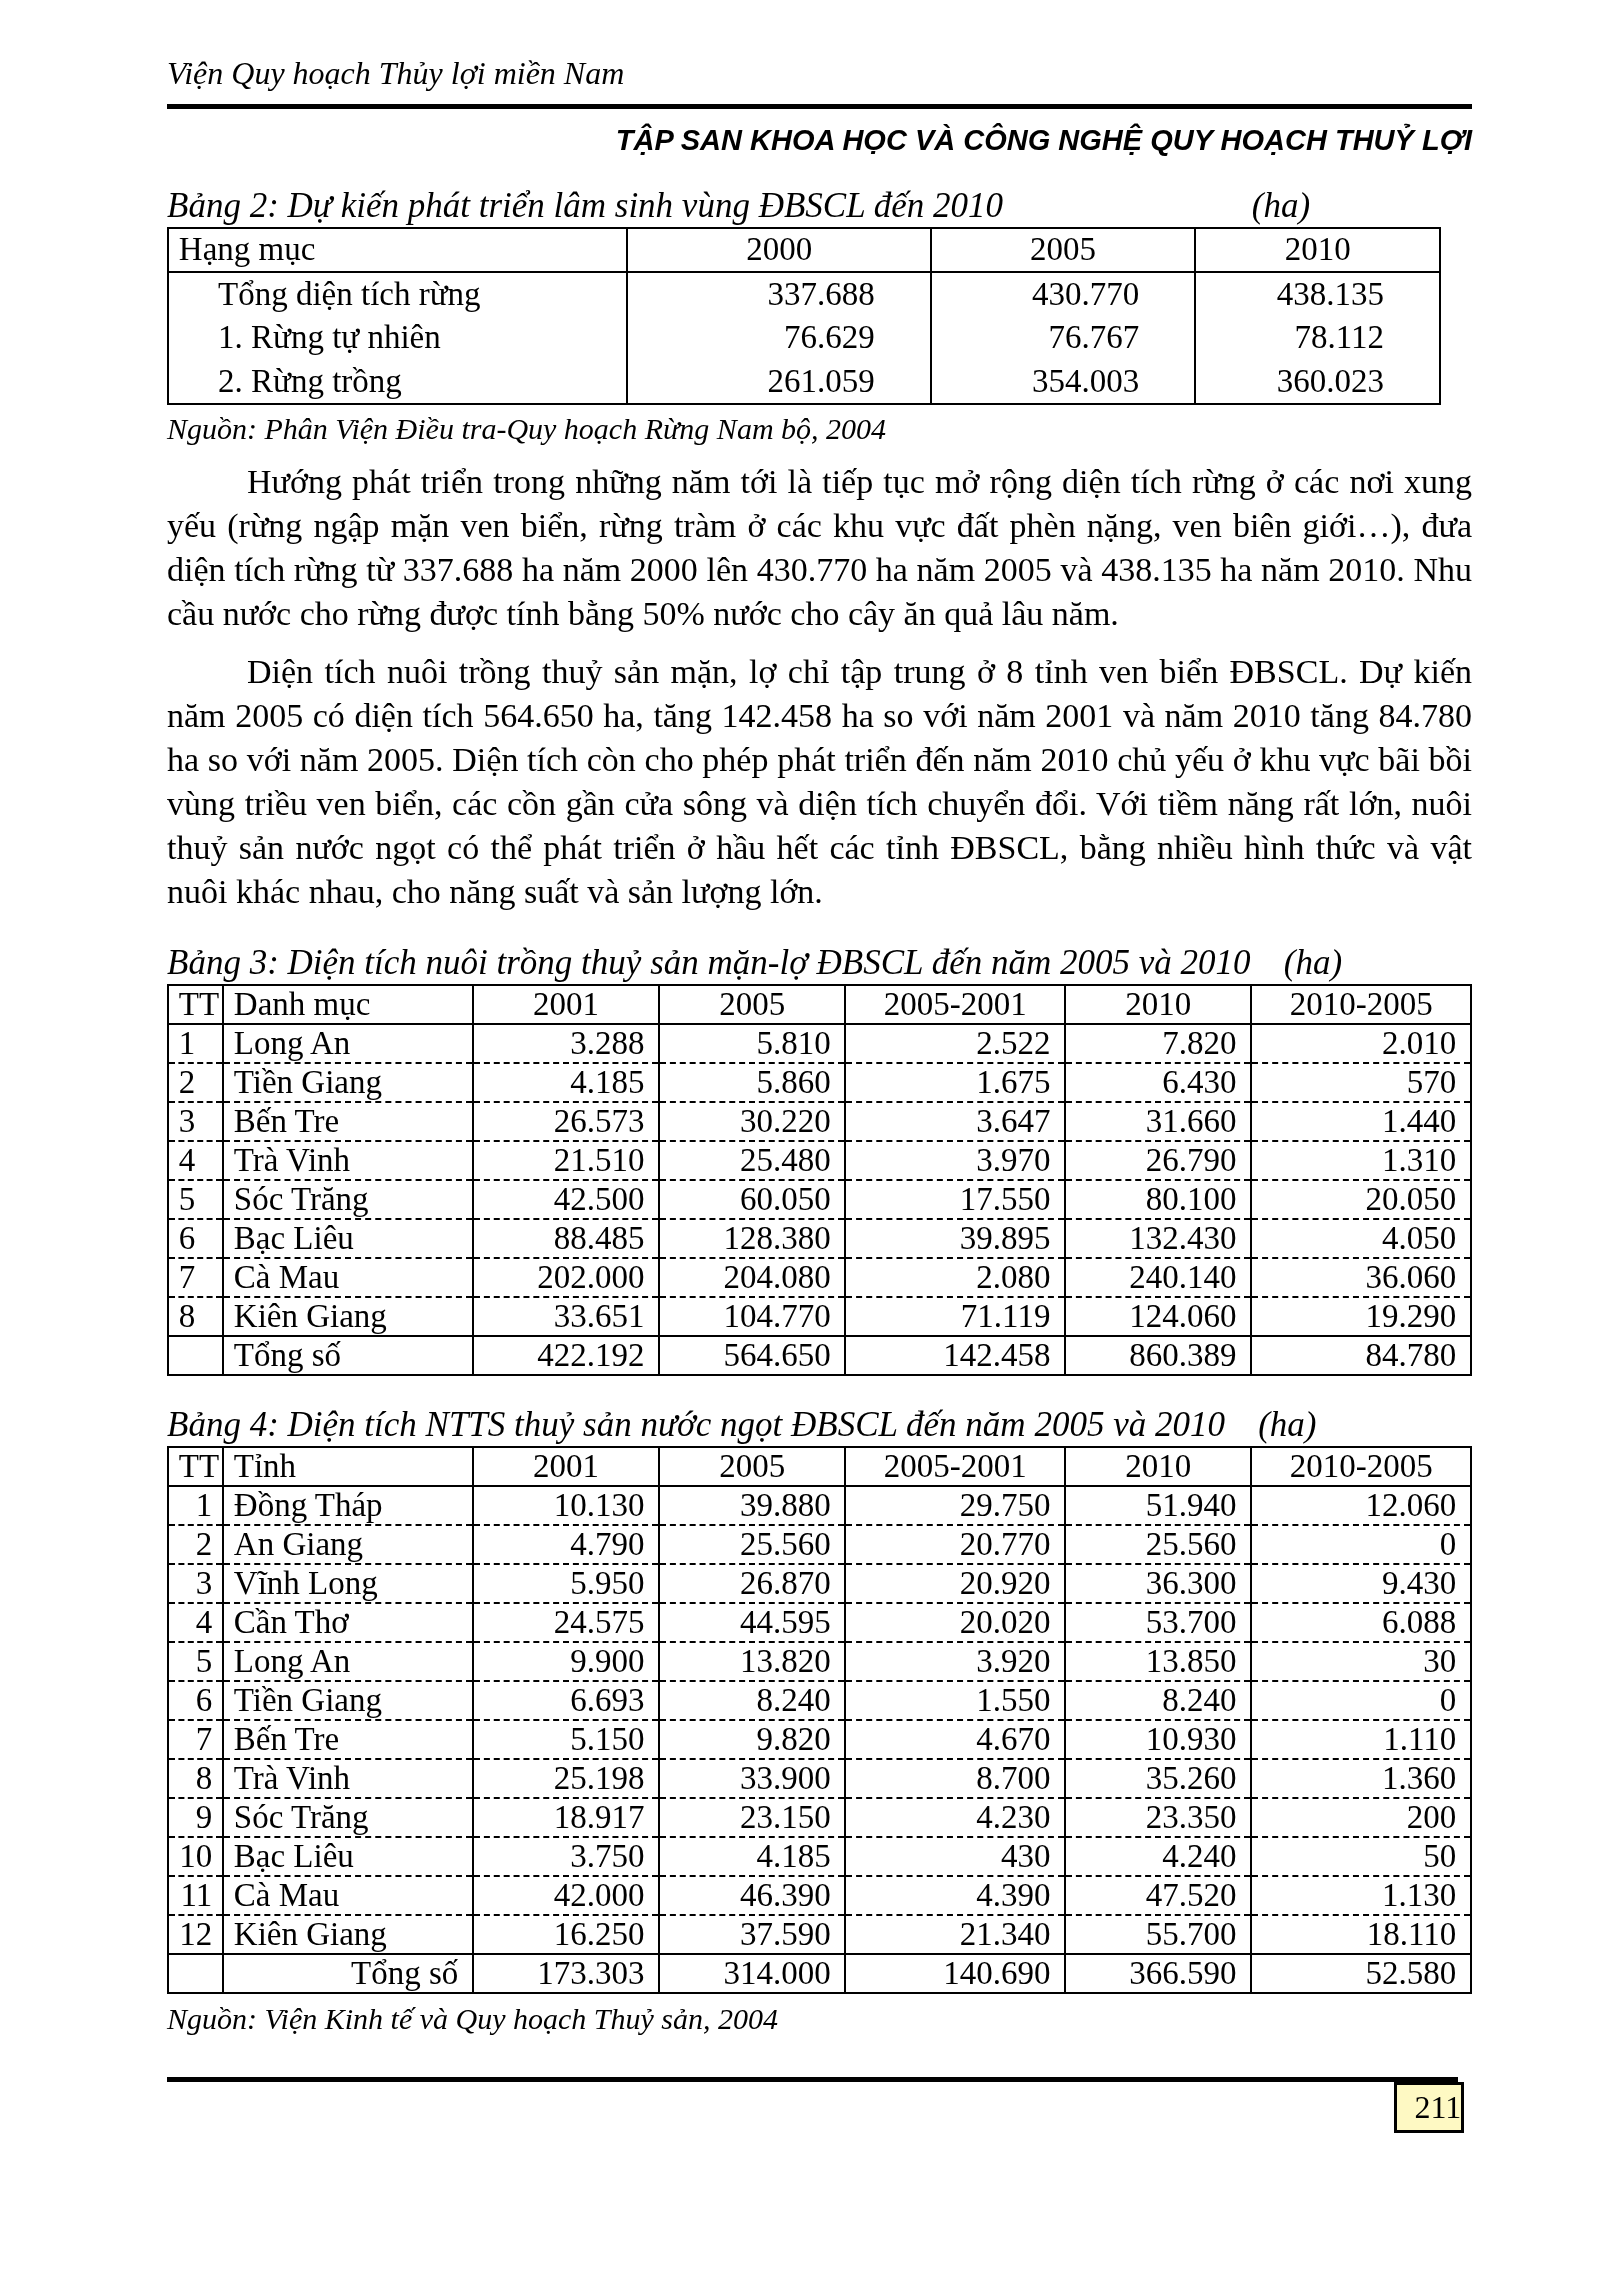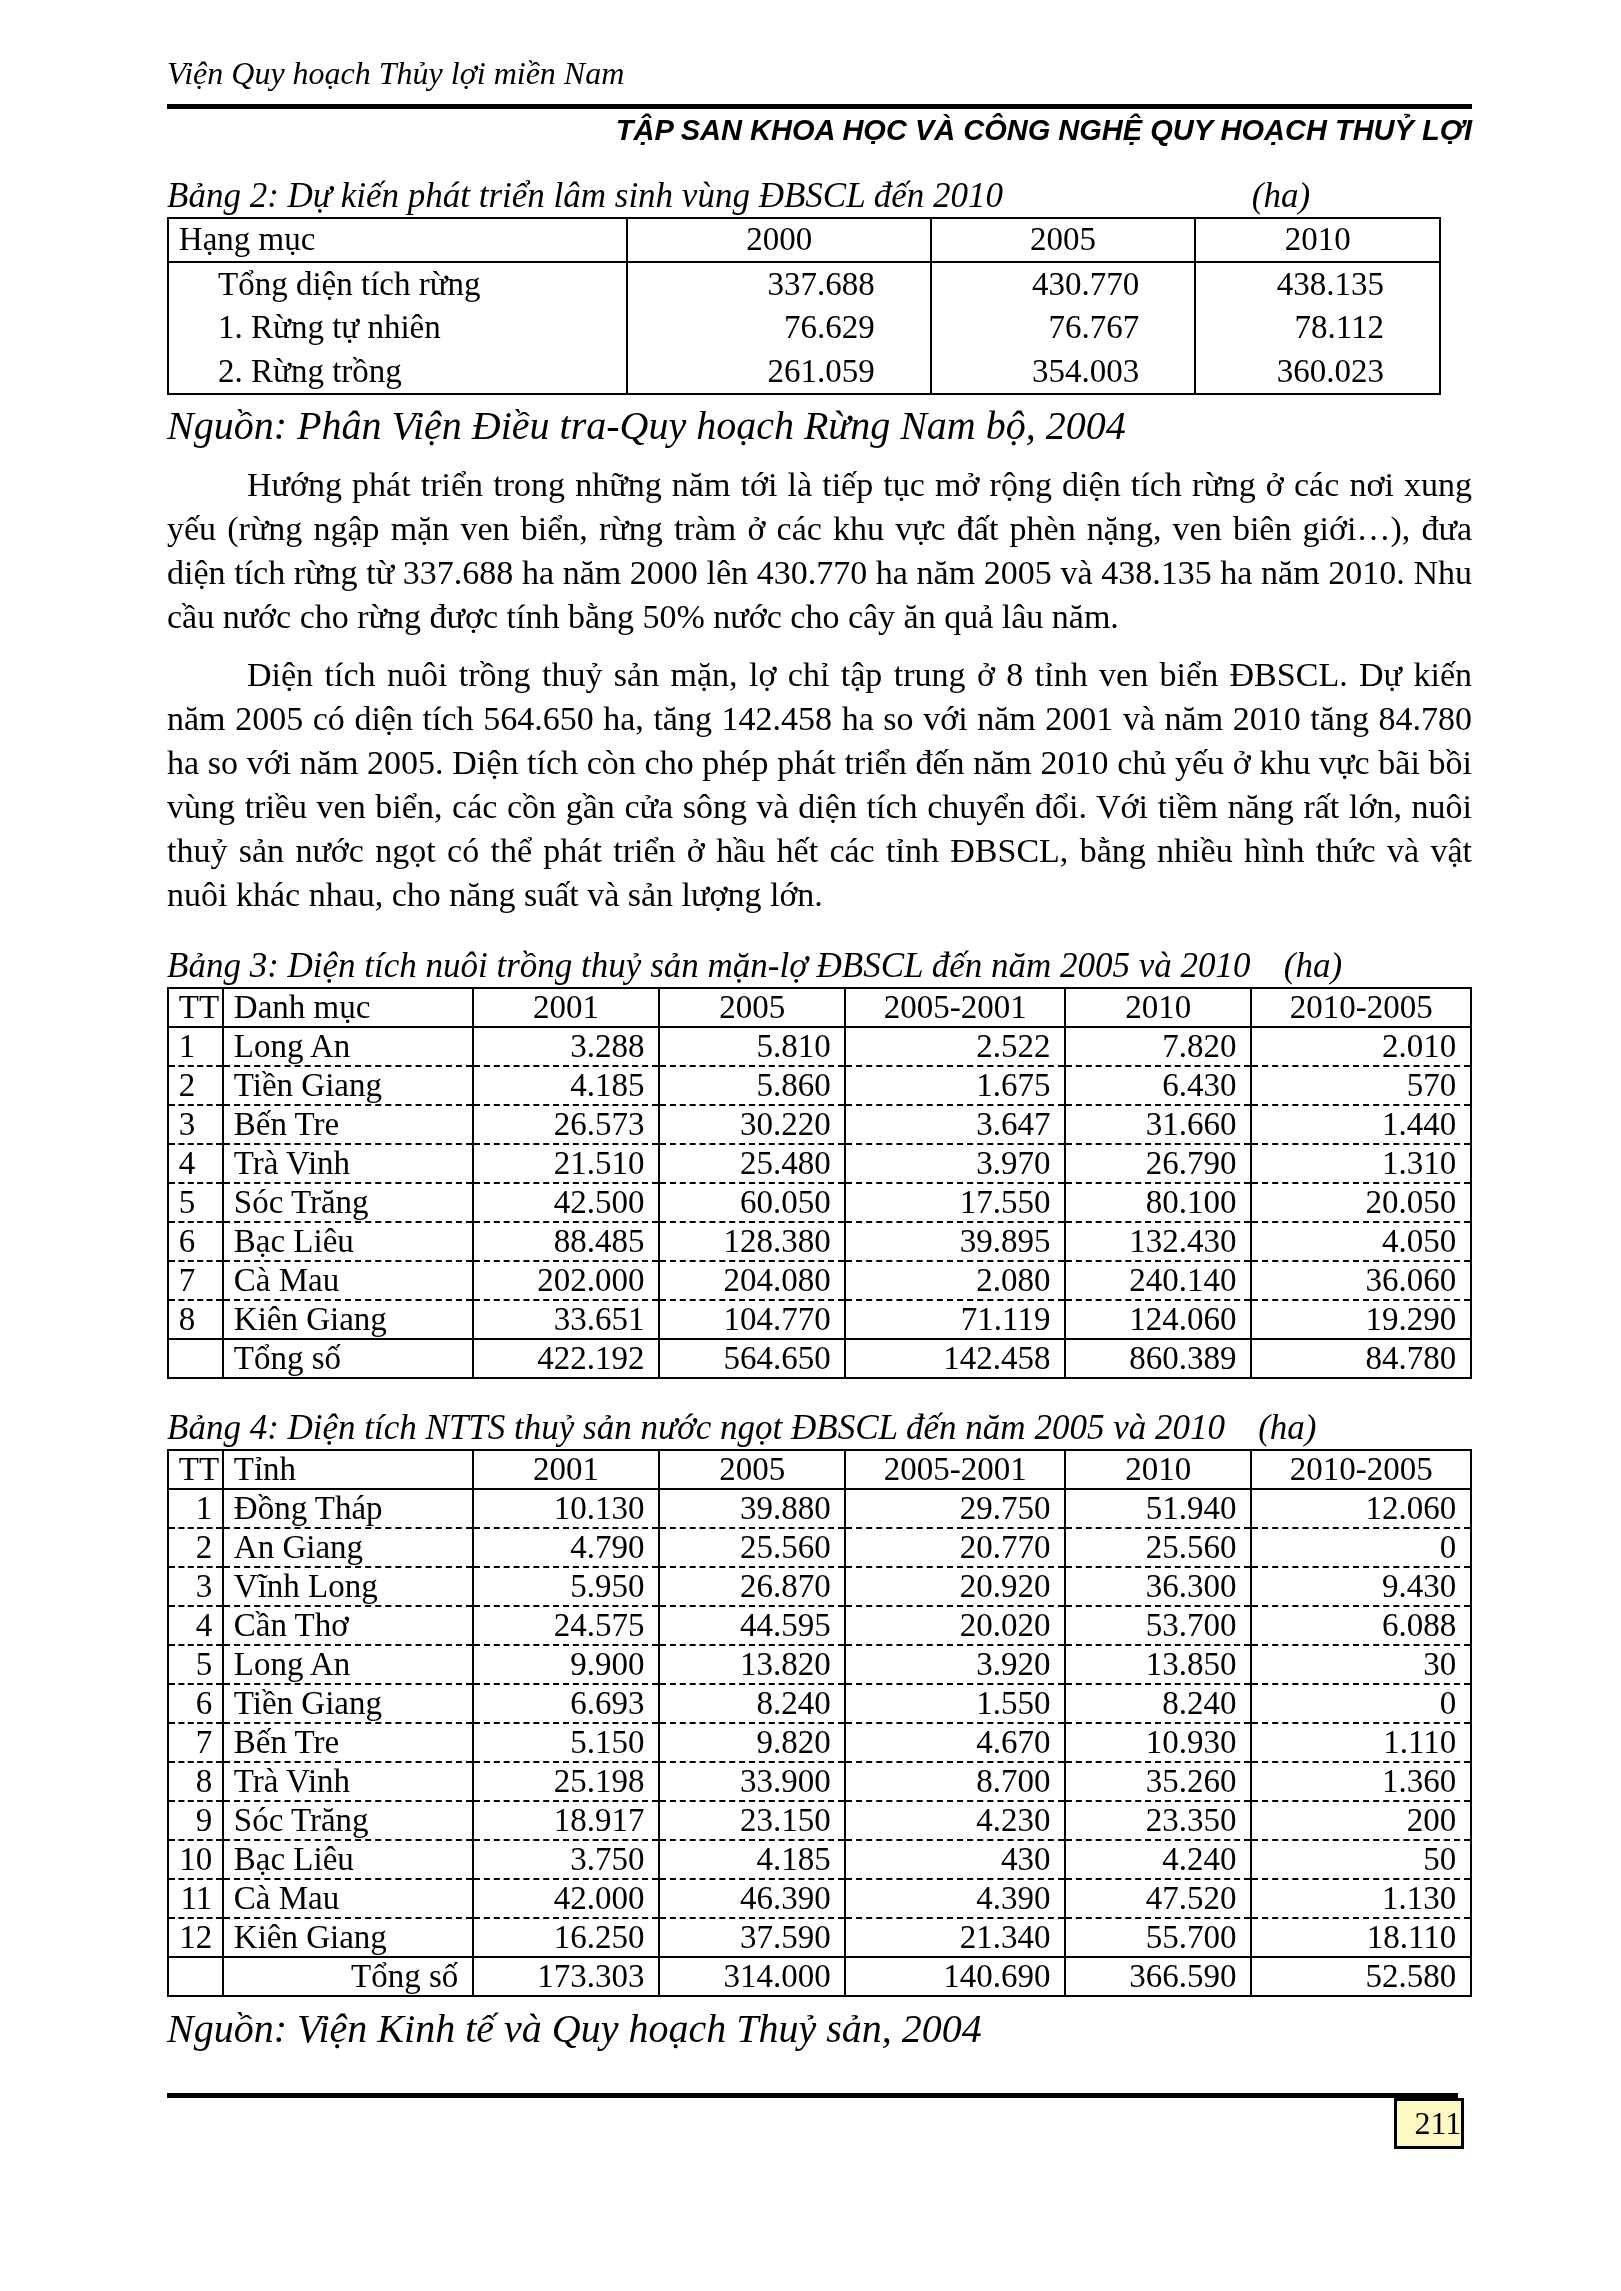--- a/index.html
+++ b/index.html
@@ -10,28 +10,28 @@
     font-family:"Liberation Serif", serif;
   }
   .page { position:absolute; inset:0; padding:55px 149px 0 167px; }
 
   
   .institute { font-style:italic; font-size:32px; }
   .header-rule { height:4.9px; background:#000; margin-top:11.8px; }
   .journal {
     font-family:"Liberation Sans", sans-serif;
     font-weight:bold; font-style:italic;
-    font-size:29px; text-align:right; margin-top:5px;
+    font-size:29px; text-align:right; margin-top:15px;
   }
 
   
   .caption { font-style:italic; font-size:35px; margin-top:29px; white-space:nowrap; }
   .unit2 { margin-left:240px; }
   .unit-sm { margin-left:24.5px; }
-  .source { font-style:italic; font-size:40px; margin-top:7.8px; }
+  .source { font-style:italic; font-size:30px; margin-top:7.8px; }
 
   
   .body-par {
     font-size:34px; line-height:44px; text-align:justify;
     text-indent:80px; margin-top:13.7px;
   }
 
   
   table { border-collapse:collapse; margin-top:1px; font-size:33px; }
   th { font-weight:normal; }

